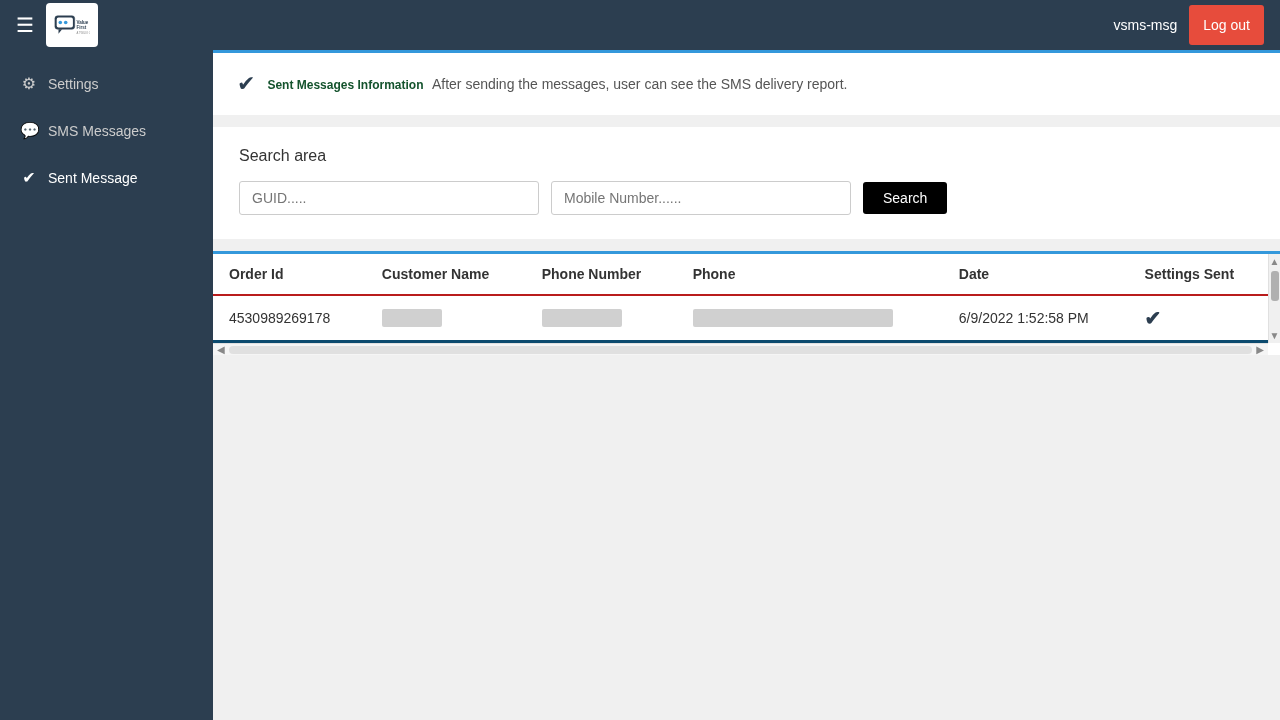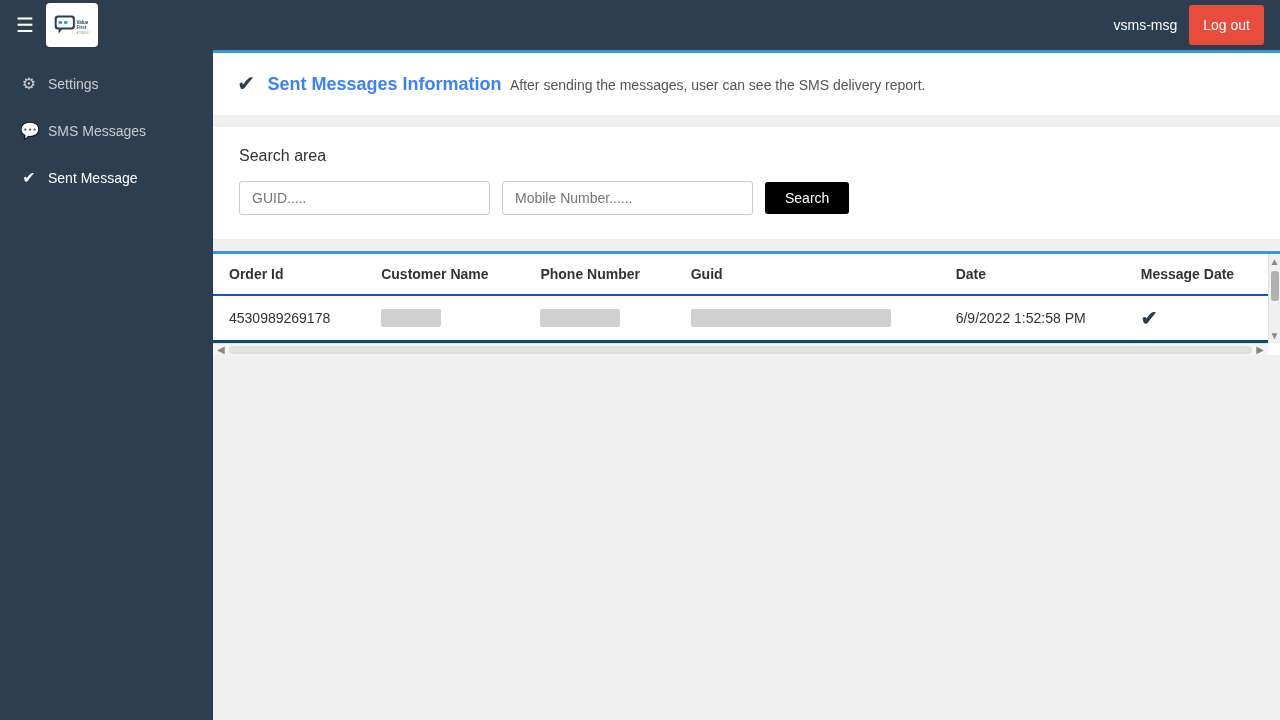--- a/index.html
+++ b/index.html
@@ -106,22 +106,22 @@
       align-items: center;
       gap: 12px;
       margin-bottom: 12px;
     }
     .info-banner-check {
       color: #2c3e50;
       font-size: 22px;
     }
     .info-banner-title {
       font-weight: bold;
-      color: #3b82f6;
-      font-size: 18px;
+      color: #14532d;
+      font-size: 12px;
     }
     .info-banner-desc {
       color: #555;
       font-size: 14px;
       margin-left: 4px;
     }
 
     
     .search-area-container {
       background: white;
@@ -138,21 +138,21 @@
       display: flex;
       gap: 12px;
       align-items: center;
     }
     .search-input {
       border: 1px solid #ccc;
       border-radius: 3px;
       padding: 8px 12px;
       font-size: 14px;
       color: #c2410c;
-      width: 251px;
+      width: 300px;
       outline: none;
     }
     .search-btn {
       background: #000000;
       color: white;
       border: none;
       padding: 8px 20px;
       border-radius: 3px;
       cursor: pointer;
       font-size: 14px;
@@ -166,21 +166,21 @@
     }
     .table-scroll {
       overflow-x: auto;
     }
     table {
       width: 100%;
       border-collapse: collapse;
       font-size: 14px;
     }
     thead tr {
-      border-bottom: 2px solid #1d4ed8;
+      border-bottom: 2px solid #b91c1c;
     }
     th {
       padding: 12px 16px;
       text-align: left;
       color: #333;
       font-weight: 600;
       white-space: nowrap;
     }
     td {
       padding: 10px 16px;
@@ -274,23 +274,23 @@
           <span style="color:#888; font-size:10px; padding:2px; cursor:pointer;">▼</span>
         </div>
 
         <div class="table-scroll" style="margin-right:12px;">
           <table>
             <thead>
               <tr>
                 <th>Order Id</th>
                 <th>Customer Name</th>
                 <th>Phone Number</th>
-                <th>Guid</th>
+                <th>Phone</th>
                 <th>Date</th>
-                <th>Message Date</th>
+                <th>Settings Sent</th>
               </tr>
             </thead>
             <tbody>
               <tr>
                 <td>4530989269178</td>
                 <td>
                   <span class="cell-blur" style="width:60px;">&nbsp;</span>
                 </td>
                 <td>
                   <span class="cell-blur" style="width:80px;">&nbsp;</span>

